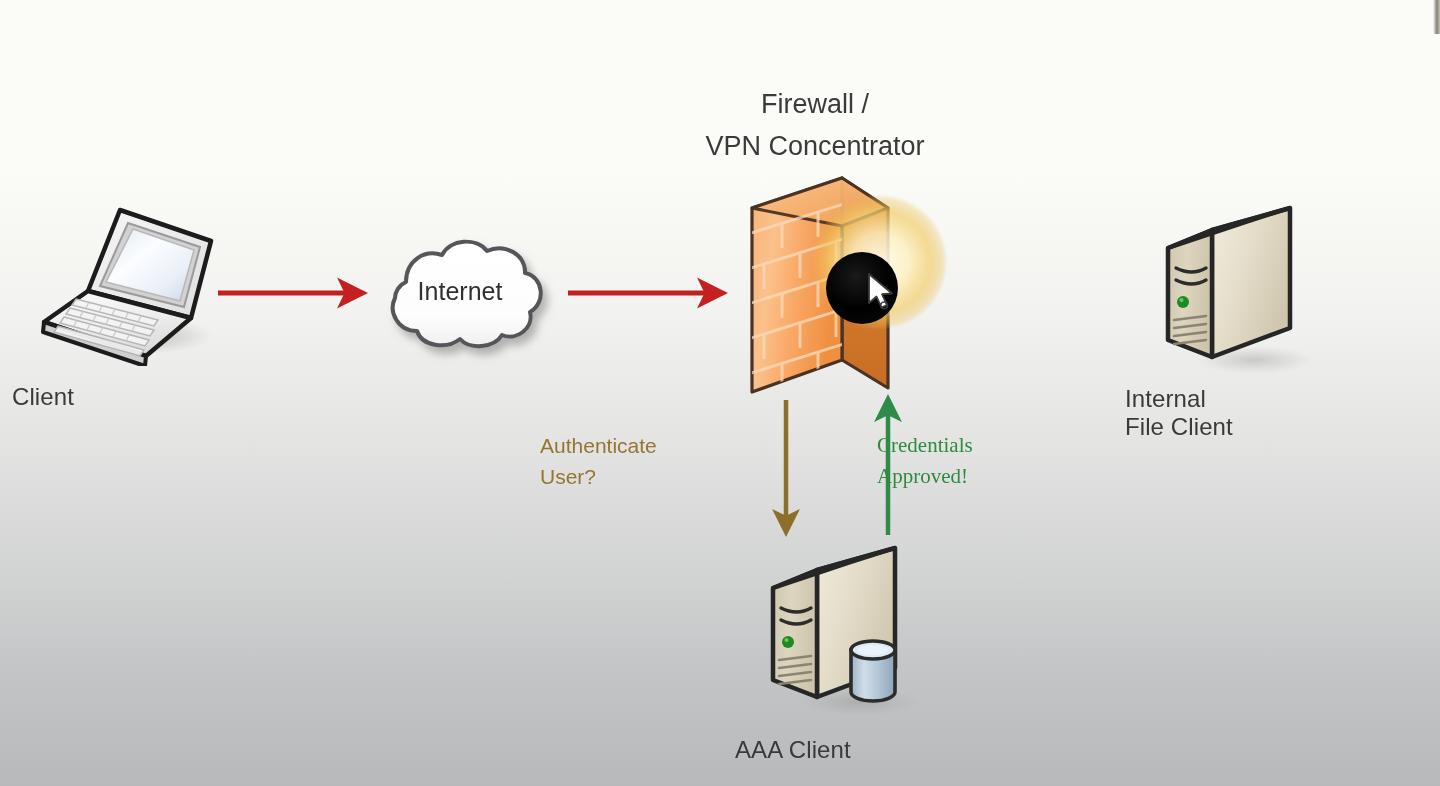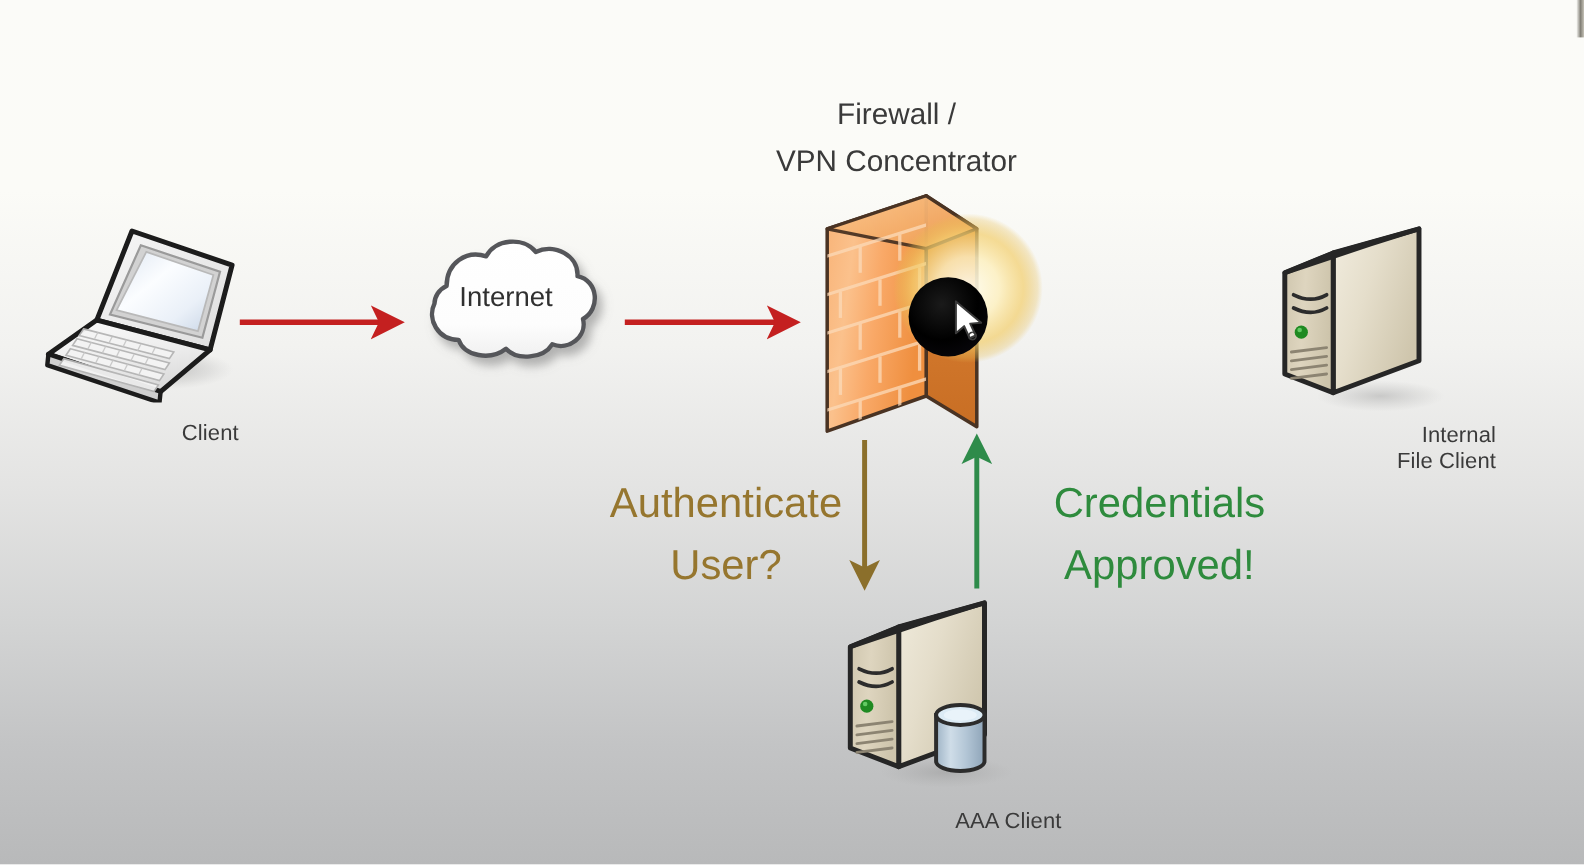--- a/index.html
+++ b/index.html
@@ -22,44 +22,43 @@
         #e4e4e3 56%,
         #d3d4d4 72%,
         #c3c4c5 86%,
         #b8b9ba 100%);
     overflow: hidden;
   }
 
   
   .node-label {
     position: absolute;
-    text-align: right;
+    text-align: left;
     color: #3a3a3a;
-    font-size: 20px;
+    font-size: 24px;
     line-height: 1.16;
     font-family: "Liberation Sans", sans-serif;
     white-space: pre-line;
     letter-spacing: 0.1px;
   }
 
   .title-label {
     position: absolute;
     text-align: center;
     color: #3a3a3a;
     font-size: 27px;
     line-height: 1.55;
     white-space: pre-line;
     font-family: "Liberation Sans", sans-serif;
   }
 
   
   .msg-label {
     position: absolute;
-    text-align: center;
-    font-size: 38px;
+    font-size: 21px;
     line-height: 1.48;
     white-space: pre-line;
     font-family: "Liberation Sans", sans-serif;
   }
 
   
   .layer {
     position: absolute;
     left: 0; top: 0;
     width: 1440px; height: 786px;
@@ -141,21 +140,21 @@
         <path d="M49 124 L46 130"></path>
           <path d="M62 128 L59 134"></path>
         <path d="M75 131 L72 137"></path>
           <path d="M88 135 L85 141"></path>
         <path d="M101 139 L98 145"></path>
       </g>
     </svg>
   </div>
   <div class="node-label" style="left:12px; top:383px; width:205px;">Client</div>
 
-  <div class="node" style="left:350px; top:208px; width:210px; height:150px;">
+  <div class="node" style="left:350px; top:230px; width:210px; height:150px;">
     <svg width="210" height="150" viewBox="0 0 210 150">
       <defs>
         <filter id="cloudShadow" x="-20%" y="-20%" width="150%" height="150%">
           <feDropShadow dx="5" dy="7" stdDeviation="4.5" flood-color="#7d7d7d" flood-opacity="0.55"></feDropShadow>
         </filter>
         <linearGradient id="cloudFill" x1="0" y1="0" x2="0" y2="1">
           <stop offset="0%" stop-color="#ffffff"></stop>
           <stop offset="72%" stop-color="#fdfdfd"></stop>
           <stop offset="100%" stop-color="#f0f0f0"></stop>
         </linearGradient>
@@ -277,21 +276,21 @@
   <div class="node" style="left:866px; top:272px; width:36px; height:46px;">
     <svg width="36" height="46" viewBox="0 0 36 46">
       <path d="M3 2 L3 31 L10.5 24.5 L15.5 35.5 L21 33 L16 22.2 L26 21.5 Z" fill="#ffffff" stroke="#3a3a3a" stroke-width="1.8" stroke-linejoin="round"></path>
       <path d="M18 30 a3.4 3.4 0 1 0 0.1 0" fill="none" stroke="#3a3a3a" stroke-width="1.5"></path>
     </svg>
   </div>
 
   <div class="msg-label" style="left:540px; top:430px; width:240px; color:#96762e;">Authenticate
 User?</div>
 
-  <div class="msg-label" style="left:934px; top:430px; width:240px; color:#2e8b3d;">Credentials
+  <div class="msg-label" style="left:877px; top:430px; width:240px; color:#2e8b3d;font-family:Liberation Serif, serif;">Credentials
 Approved!</div>
 
   <div class="node" style="left:755px; top:540px; width:190px; height:190px;">
     <svg width="190" height="190" viewBox="0 0 190 190">
       <defs>
         <linearGradient id="srvFrontA" x1="0" y1="0" x2="1" y2="0.2">
           <stop offset="0%" stop-color="#cfc6ae"></stop>
           <stop offset="45%" stop-color="#ded5bf"></stop>
           <stop offset="100%" stop-color="#cdc4ab"></stop>
         </linearGradient>

